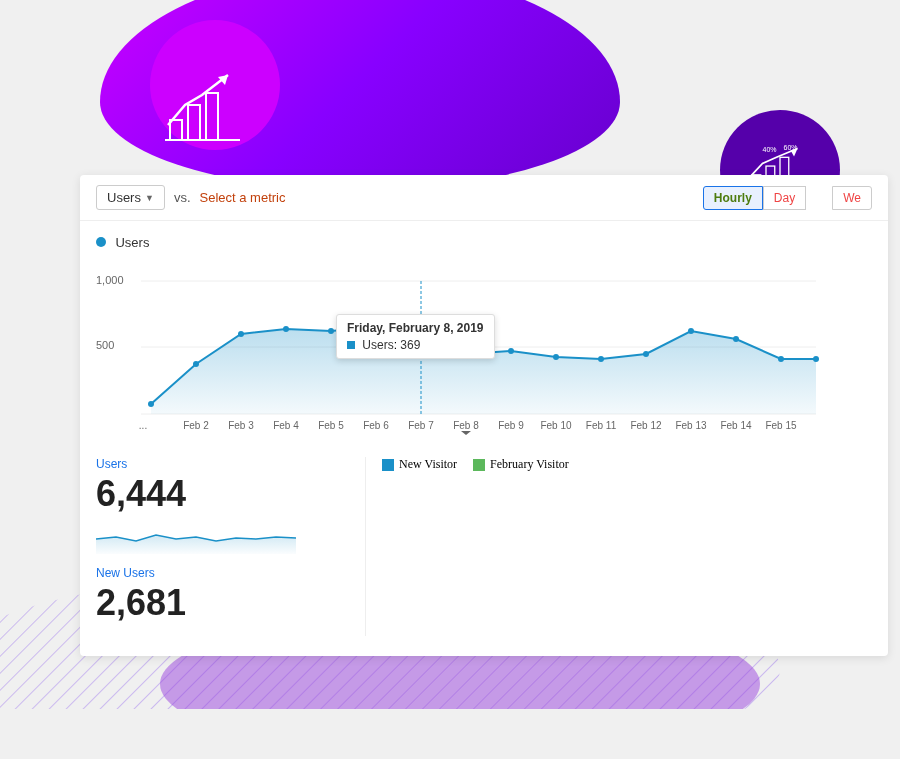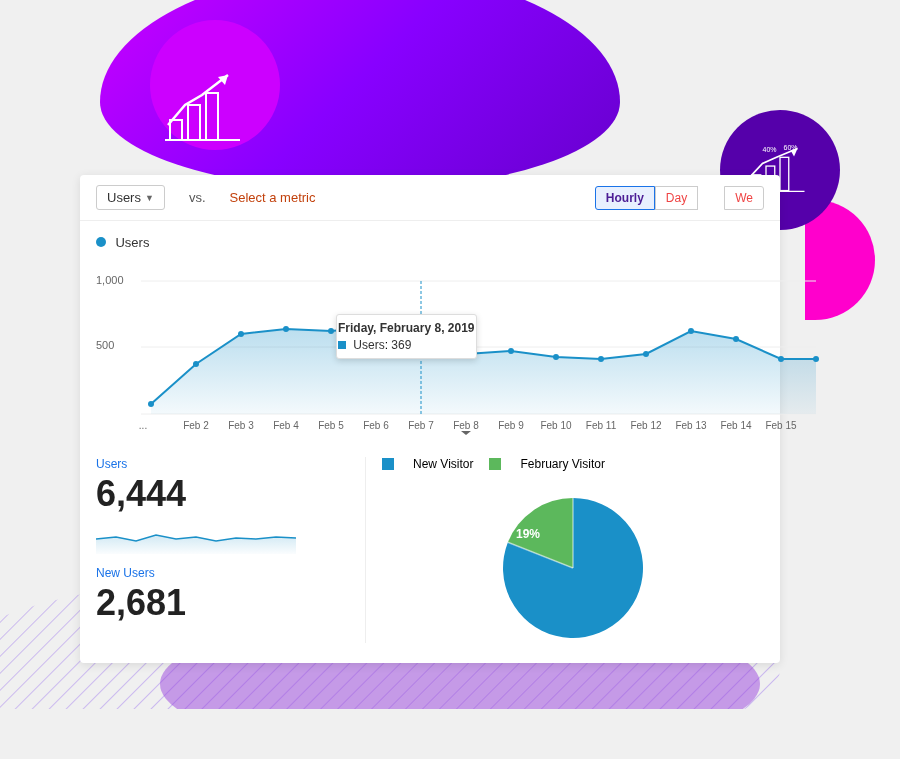--- a/index.html
+++ b/index.html
@@ -70,21 +70,21 @@
     .bg-wave-bottom svg {
       width: 100%;
       height: 100%;
     }
 
     
     .main-card {
       position: absolute;
       top: 175px;
       left: 80px;
-      width: 700px;
+      width: 808px;
       background: white;
       border-radius: 4px;
       box-shadow: 0 2px 10px rgba(0,0,0,0.1);
       z-index: 10;
       padding-bottom: 10px;
     }
 
     
     .toolbar {
       display: flex;
@@ -105,21 +105,21 @@
       background: white;
       cursor: pointer;
     }
     .dropdown-arrow {
       font-size: 9px;
       color: #666;
     }
     .vs-label {
       font-size: 13px;
       color: #555;
-      margin: 0 16px;
+      margin: 0 1px;
     }
     .select-metric {
       font-size: 13px;
       color: #c2410c;
       cursor: pointer;
     }
     .time-buttons {
       margin-left: auto;
       display: flex;
       gap: 0;
@@ -129,21 +129,21 @@
       padding: 4px 10px;
       font-size: 12px;
       cursor: pointer;
       background: white;
       color: #ef4444;
     }
     .time-btn:first-child { border-radius: 3px 0 0 3px; }
     .time-btn:last-child { border-radius: 0 3px 3px 0; margin-left: 26px; }
     .time-btn.active {
       background: #e8f0fe;
-      color: #4c1d95;
+      color: #4d7c0f;
       border-color: #1a73e8;
       font-weight: bold;
     }
 
     
     .chart-area {
       padding: 12px 16px 0 16px;
       position: relative;
     }
     .chart-legend-dot {
@@ -164,21 +164,21 @@
       margin-top: 8px;
       position: relative;
     }
 
     
     .tooltip {
       position: absolute;
       background: white;
       border: 1px solid #ddd;
       border-radius: 3px;
-      padding: 6px 1px;
+      padding: 6px 10px;
       font-size: 12px;
       box-shadow: 0 2px 6px rgba(0,0,0,0.15);
       top: 55px;
       left: 240px;
       z-index: 20;
       white-space: nowrap;
     }
     .tooltip-title {
       font-weight: bold;
       margin-bottom: 3px;
@@ -234,21 +234,22 @@
     .pie-legend {
       display: flex;
       gap: 16px;
       margin-bottom: 8px;
       font-size: 12px;
       align-items: center;
     }
     .legend-item {
       display: flex;
       align-items: center;
-      gap: 19px;
+      gap: 5px;
+      font-family: Liberation Serif, serif;
     }
     .legend-dot-blue {
       width: 12px;
       height: 12px;
       background: #1a90c8;
     }
     .legend-dot-green {
       width: 12px;
       height: 12px;
       background: #5cb85c;
@@ -450,28 +451,15 @@
         <div class="legend-item">
           <div class="legend-dot-blue"></div>
           <span>New Visitor</span>
         </div>
         <div class="legend-item">
           <div class="legend-dot-green"></div>
           <span>February Visitor</span>
         </div>
       </div>
 
-      <div class="pie-container">
-        <svg width="200" height="160" viewBox="0 0 200 160">
-
-          <path d="M100,85 L100,15 A70,70 0 1,1 34.9,59.3 Z" fill="#1a90c8"></path>
-
-          <path d="M100,85 L34.9,59.3 A70,70 0 0,1 100,15 Z" fill="#5cb85c"></path>
-
-          <text x="55" y="55" font-size="12" fill="white" font-weight="bold" text-anchor="middle">19%</text>
-
-          <line x1="100" y1="85" x2="100" y2="15" stroke="white" stroke-width="1.5" opacity="0.5"></line>
-          <line x1="100" y1="85" x2="34.9" y2="59.3" stroke="white" stroke-width="1.5" opacity="0.5"></line>
-        </svg>
-      </div>
     </div>
   </div>
 </div>
 
 </body></html>

